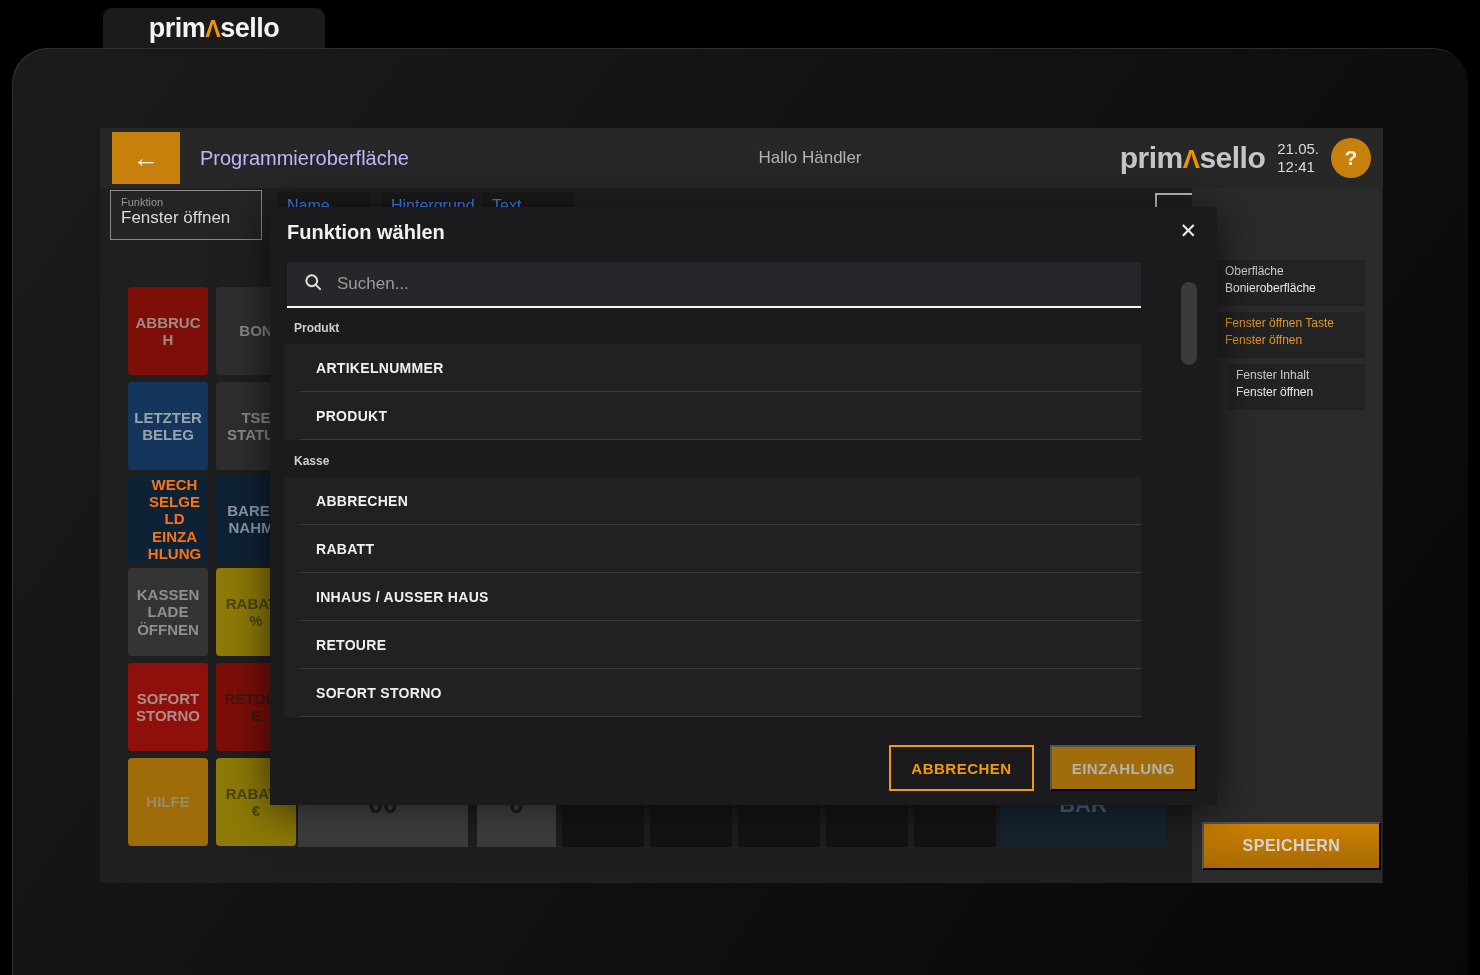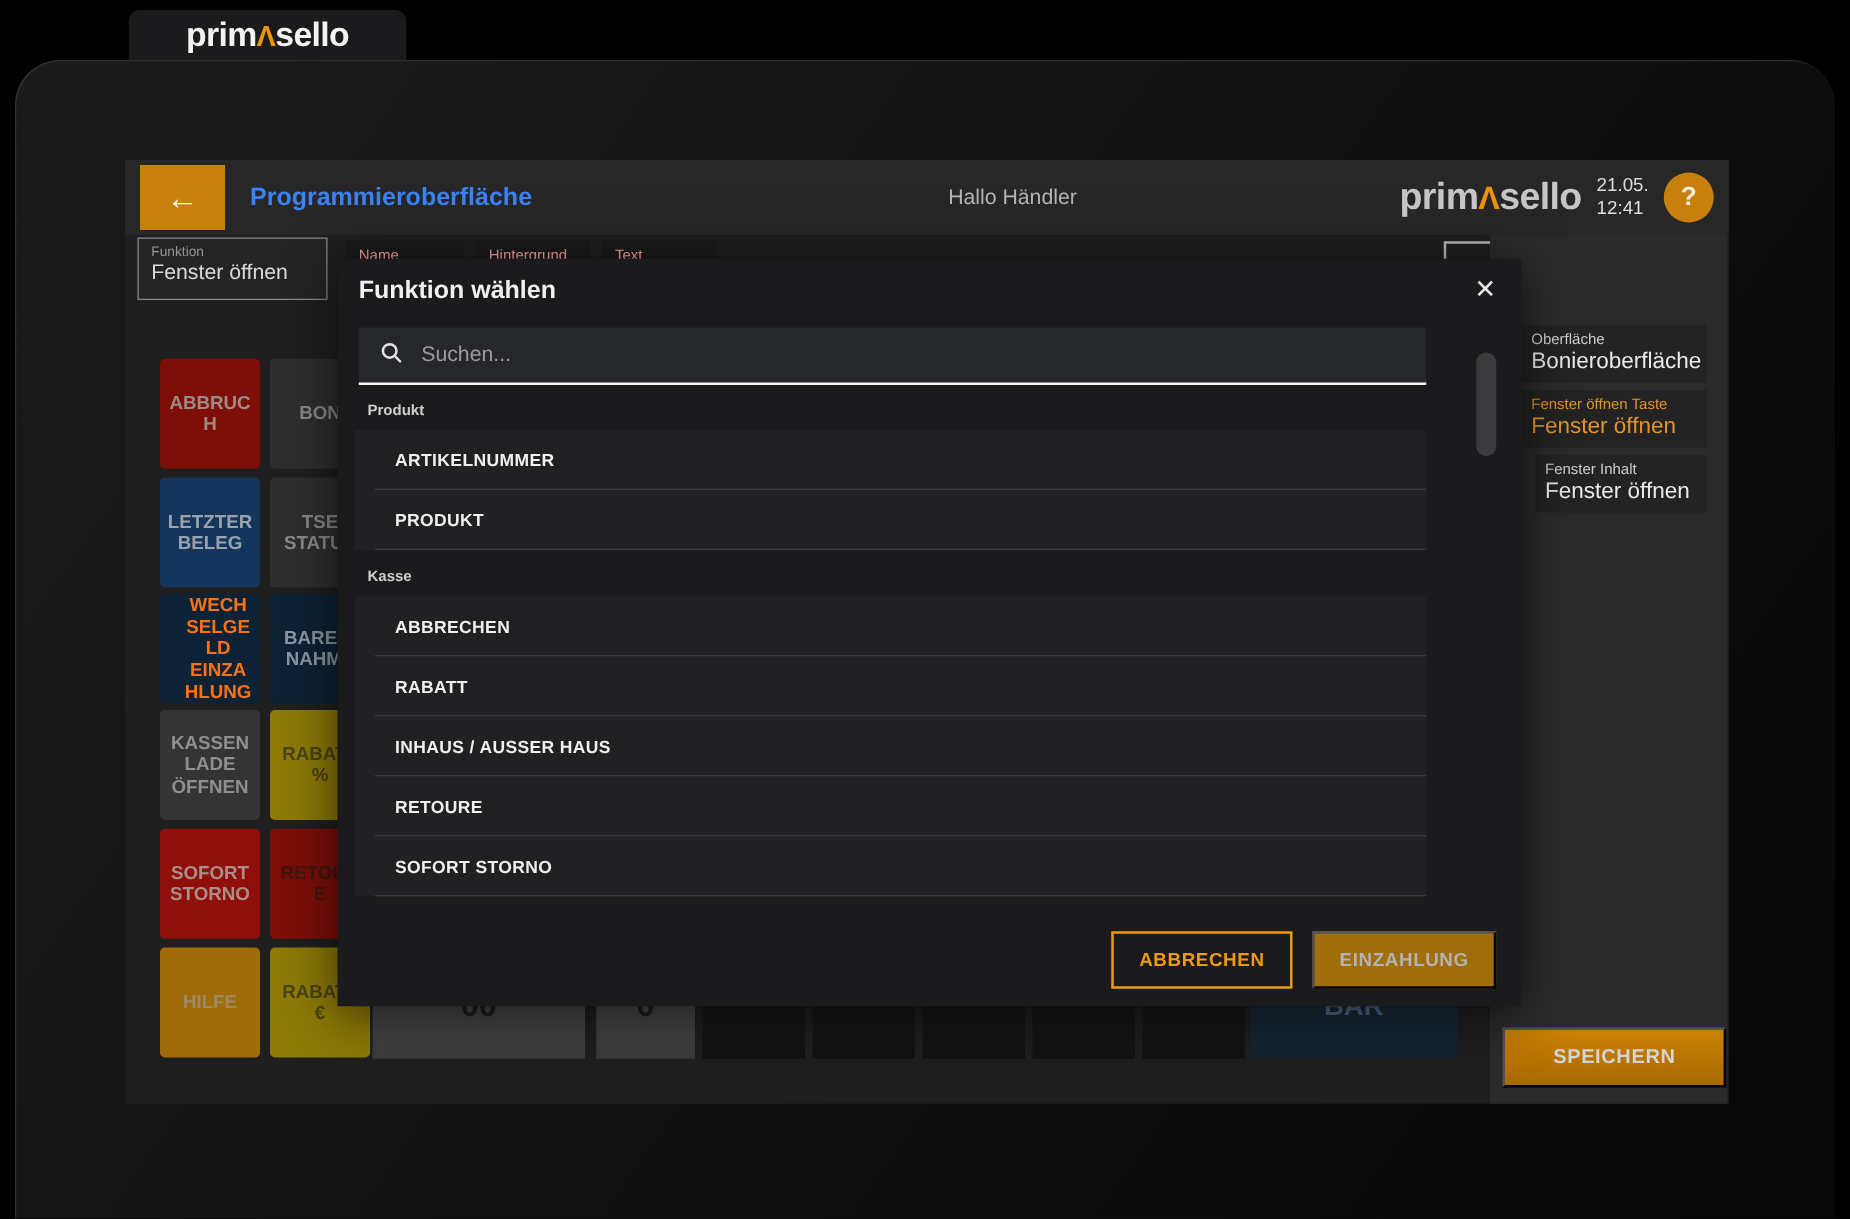--- a/index.html
+++ b/index.html
@@ -17,35 +17,35 @@
   .logo .a { color:#ef9407; font-size:0.86em; font-weight:bold; }
   .logo-tab { font-size:27px; color:#f3f3f3; }
   .logo-head { font-size:30px; color:#c6c6c6; }
 
   
   .window { position:absolute; left:100px; top:128px; width:1283px; height:755px; background:#1f1f1f; z-index:1; }
   .app-header { position:absolute; left:0; top:0; width:100%; height:60px; background:#272727; }
   .back-btn { position:absolute; left:12px; top:4px; width:68px; height:52px; background:#c8800d;
               display:flex; align-items:center; justify-content:center; color:#f2f2f2; font-size:26px; }
   .app-title { position:absolute; left:100px; top:0; height:60px; display:flex; align-items:center;
-               color:#3b82f6; font-size:20px; font-weight:700; }
+               color:#c4b5fd; font-size:20px; font-weight:400; }
   .greeting { position:absolute; left:560px; top:0; width:300px; height:60px; display:flex; align-items:center;
               justify-content:center; color:#b5b5b5; font-size:17px; }
   .header-right { position:absolute; right:12px; top:0; height:60px; display:flex; align-items:center; gap:12px; }
   .datetime { color:#dcdcdc; font-size:15px; line-height:18px; }
   .help-btn { width:40px; height:40px; border-radius:50%; background:#c8800d; color:#f6eedb;
               font-size:21px; font-weight:bold; display:flex; align-items:center; justify-content:center; }
 
   
   .field-box { position:absolute; background:#1d1d1d; padding:5px 10px; }
   .field-box .lbl { color:#979797; font-size:11px; display:block; }
   .field-box .val { color:#dadada; font-size:17px; }
   .funktion-box { left:10px; top:62px; width:152px; height:50px; border:1px solid #8a8a8a; background:#242424; }
   .mini-field { top:64px; height:48px; background:#1a1a1a; }
-  .mini-field .lbl { font-size:12px; color:#fca5a5; }
+  .mini-field .lbl { font-size:16px; color:#3b82f6; }
   .bearbeiten-btn { position:absolute; left:1055px; top:65px; width:160px; height:46px; border:2px solid #bdbdbd;
                     background:transparent; color:#c9c9c9; font-size:15px; font-weight:bold; letter-spacing:1px;
                     display:flex; align-items:center; justify-content:center; }
   .trash-btn { position:absolute; left:1226px; top:64px; width:48px; height:48px; border:2px solid #b52a10;
                display:flex; align-items:center; justify-content:center; background:transparent; }
 
   
   .grid-btn { position:absolute; width:80px; height:88px; border-radius:4px; display:flex; align-items:center;
               justify-content:center; text-align:center; font-size:15px; font-weight:bold; line-height:1.15;
               padding:6px; overflow-wrap:anywhere; }
@@ -54,21 +54,21 @@
   .key { position:absolute; top:634px; height:85px; border-radius:4px 4px 0 0; display:flex; align-items:center;
          justify-content:center; font-size:26px; font-weight:bold; }
   .key.gray { background:linear-gradient(180deg,#585858,#3b3b3b); color:#1e1e1e; }
   .key.dark { background:linear-gradient(180deg,#1d1d1d,#121212); color:#3a3a3a; }
   .key.blue { background:linear-gradient(180deg,#1e3144,#15232f); color:#4e6d8c; font-size:22px; }
 
   
   .drawer { position:absolute; left:1192px; top:188px; width:190px; height:695px; background:#2b2b2b; z-index:20; }
   .drawer-field { position:absolute; width:148px; height:46px; background:#232323; padding:4px 8px; }
   .drawer-field .lbl { font-size:12px; color:#cfcfcf; display:block; }
-  .drawer-field .val { font-size:18px; color:#eaeaea; white-space:nowrap;text-align:right; }
+  .drawer-field .val { font-size:12px; color:#eaeaea; white-space:nowrap;text-align:right; }
   .drawer-field.accent .lbl, .drawer-field.accent .val { color:#e2952a; }
   .drawer-field:nth-of-type(1) { left:25px; top:72px; }
   .drawer-field:nth-of-type(2) { left:25px; top:124px; }
   .drawer-field:nth-of-type(3) { left:36px; top:176px; width:137px; }
   .save-btn { position:absolute; left:10px; top:634px; width:179px; height:48px;
               background:linear-gradient(180deg,#cb8104,#a86a03); color:#d4d4d4; font-size:16px; font-weight:bold;
               letter-spacing:0.5px; display:flex; align-items:center; justify-content:center; }
 
   
   .modal { position:absolute; left:270px; top:207px; width:947px; height:598px; background:#1b1b1d; z-index:30;

